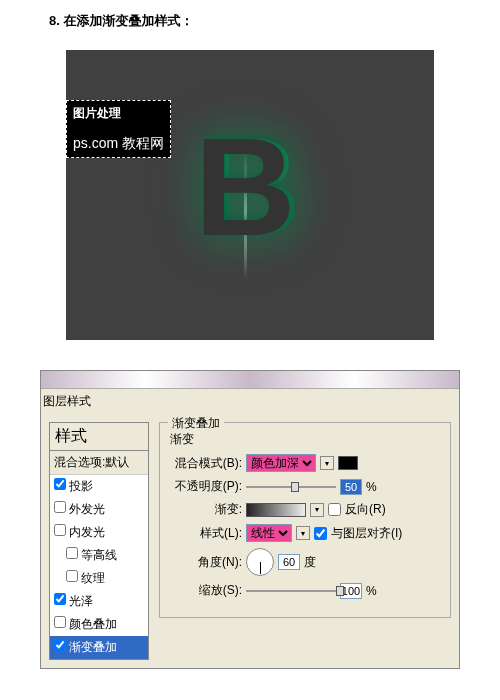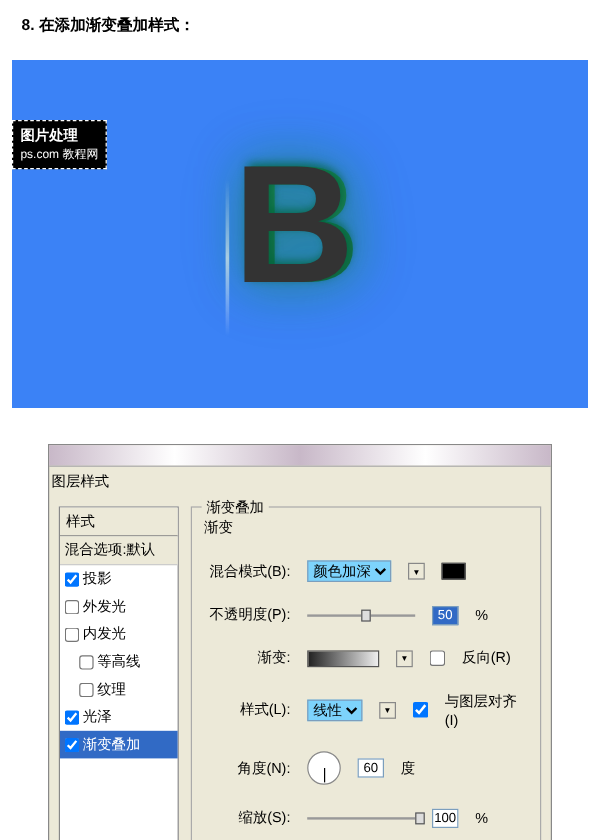--- a/index.html
+++ b/index.html
@@ -1,40 +1,40 @@
 <!DOCTYPE html>
 <html><head>
 <meta charset="utf-8">
 <style>
 * { box-sizing: border-box; margin: 0; padding: 0; }
 body { font-family: "Microsoft YaHei", sans-serif; font-size: 12px; background: #fff; width: 500px; }
-.step-title { font-weight: bold; font-size: 13px; padding: 12px 18px; }
+.step-title { font-weight: bold; font-size: 13px; padding: 12px 18px; margin-left: 31px; }
 .watermark-box { border: 1px dashed #fff; background: #000; display: inline-block; padding: 4px 6px; margin-left: 0; position: absolute; top: 50px; left: 0; z-index: 2; }
 .watermark-box .line1 { color: #fff; font-size: 12px; font-weight: bold; }
-.watermark-box .line2 { color: #fff; font-size: 10px; }
-.preview { background: #3b82f6; width: 480px; height: 290px; margin: 8px auto 0; position: relative; overflow: hidden; }
+.watermark-box .line2 { color: #fff; font-size: 14px; margin-top: 13px; }
+.preview { background: #404040; width: 368px; height: 290px; margin: 8px auto 0; position: relative; overflow: hidden; }
 .letter-b { position: absolute; top: 50%; left: 50%; transform: translate(-50%, -55%); font-size: 140px; font-weight: 900; font-family: Arial, sans-serif; color: #1a7a4d; text-shadow: -5px 0 0 #333, -2px -2px 8px rgba(0,100,60,0.8), 0 0 40px rgba(20,120,80,0.5); background: linear-gradient(180deg, #2a9a65, #0d5a38); -webkit-background-clip: text; background-clip: text; -webkit-text-fill-color: transparent; filter: drop-shadow(0 0 20px rgba(20,150,90,0.4)); }
 .side-highlight { position: absolute; left: 178px; top: 100px; width: 3px; height: 130px; background: linear-gradient(180deg, transparent, rgba(255,255,255,0.7), transparent); }
 
 .dialog-wrap { width: 420px; margin: 30px auto 0; border: 1px solid #888; background: #ece9d8; padding-top: 0; }
 .blurbar { height: 18px; background: linear-gradient(90deg, #c8b8c8, #fff, #c8b8c8, #fff, #c8b8c8); border-bottom: 1px solid #aaa; }
 .dialog-title { padding: 4px 2px; font-size: 12px; }
 .dialog-body { display: flex; padding: 8px; gap: 10px; }
 .styles-panel { width: 100px; border: 1px solid #888; background: #fff; }
-.styles-header { background: #ece9d8; border-bottom: 1px solid #888; padding: 3px 5px; font-size: 12px; }
-.style-item { padding: 3px 4px; display: flex; align-items: center; gap: 3px; font-size: 12px; cursor: pointer; }
+.styles-header { background: #ece9d8; border-bottom: 1px solid #888; padding: 3px 5px; font-size: 16px; }
+.style-item { padding: 3px 4px; display: flex; align-items: flex-start; gap: 3px; font-size: 12px; cursor: pointer; }
 .style-item.sel { background: #316ac5; color: #fff; }
 .style-item input { margin: 0; width: 12px; height: 12px; }
 .sub { padding-left: 16px; }
 .settings { flex: 1; }
 .fieldset { border: 1px solid #aaa; padding: 8px 10px 12px; position: relative; }
 .fieldset-label { position: absolute; top: -8px; left: 8px; background: #ece9d8; padding: 0 4px; font-size: 12px; }
-.row { display: flex; align-items: center; gap: 14px; margin: 19px 0; font-size: 12px; }
+.row { display: flex; align-items: center; gap: 4px; margin: 6px 0; font-size: 12px; }
 .row label { min-width: 72px; text-align: right; }
-select { font-size: 12px; height: 18px; border: 1px solid #7b9ebd; background: #7dd3fc; }
+select { font-size: 12px; height: 18px; border: 1px solid #7b9ebd; background: #ec4899; }
 .swatch { width: 20px; height: 14px; background: #000; border: 1px solid #555; display: inline-block; }
 .slider { flex: 1; height: 2px; background: #999; position: relative; max-width: 90px; }
 .slider .thumb { position: absolute; top: -4px; width: 8px; height: 10px; background: #ddd; border: 1px solid #555; }
 .numbox { width: 22px; height: 16px; border: 1px solid #7b9ebd; background: #fff; text-align: center; font-size: 11px; line-height: 14px; }
 .numbox.sel { background: #316ac5; color: #fff; }
 .grad-preview { width: 60px; height: 14px; background: linear-gradient(90deg, #222, #eee); border: 1px solid #555; }
 .dropdown-arrow { width: 14px; height: 14px; background: #ece9d8; border: 1px solid #888; display: inline-flex; align-items: center; justify-content: center; font-size: 8px; }
 .angle-dial { width: 28px; height: 28px; border: 1px solid #888; border-radius: 50%; background: #fff; position: relative; }
 .angle-dial::after { content: ""; position: absolute; left: 50%; top: 50%; width: 1px; height: 12px; background: #000; transform-origin: top; transform: rotate(0deg); }
 </style>
@@ -78,20 +78,24 @@
             <input type="checkbox" style="">
             <span>等高线</span>
           </div>
           <div class="style-item sub">
             <input type="checkbox" style="">
             <span>纹理</span>
           </div>
           <div class="style-item">
             <input type="checkbox" checked="" style="">
             <span>光泽</span>
+          </div>
+          <div class="style-item">
+            <input type="checkbox" style="">
+            <span>颜色叠加</span>
           </div>
           <div class="style-item sel">
             <input type="checkbox" checked="" style="">
             <span>渐变叠加</span>
           </div>
         </div>
     </div>
 
     <div class="settings">
       <div class="fieldset">

